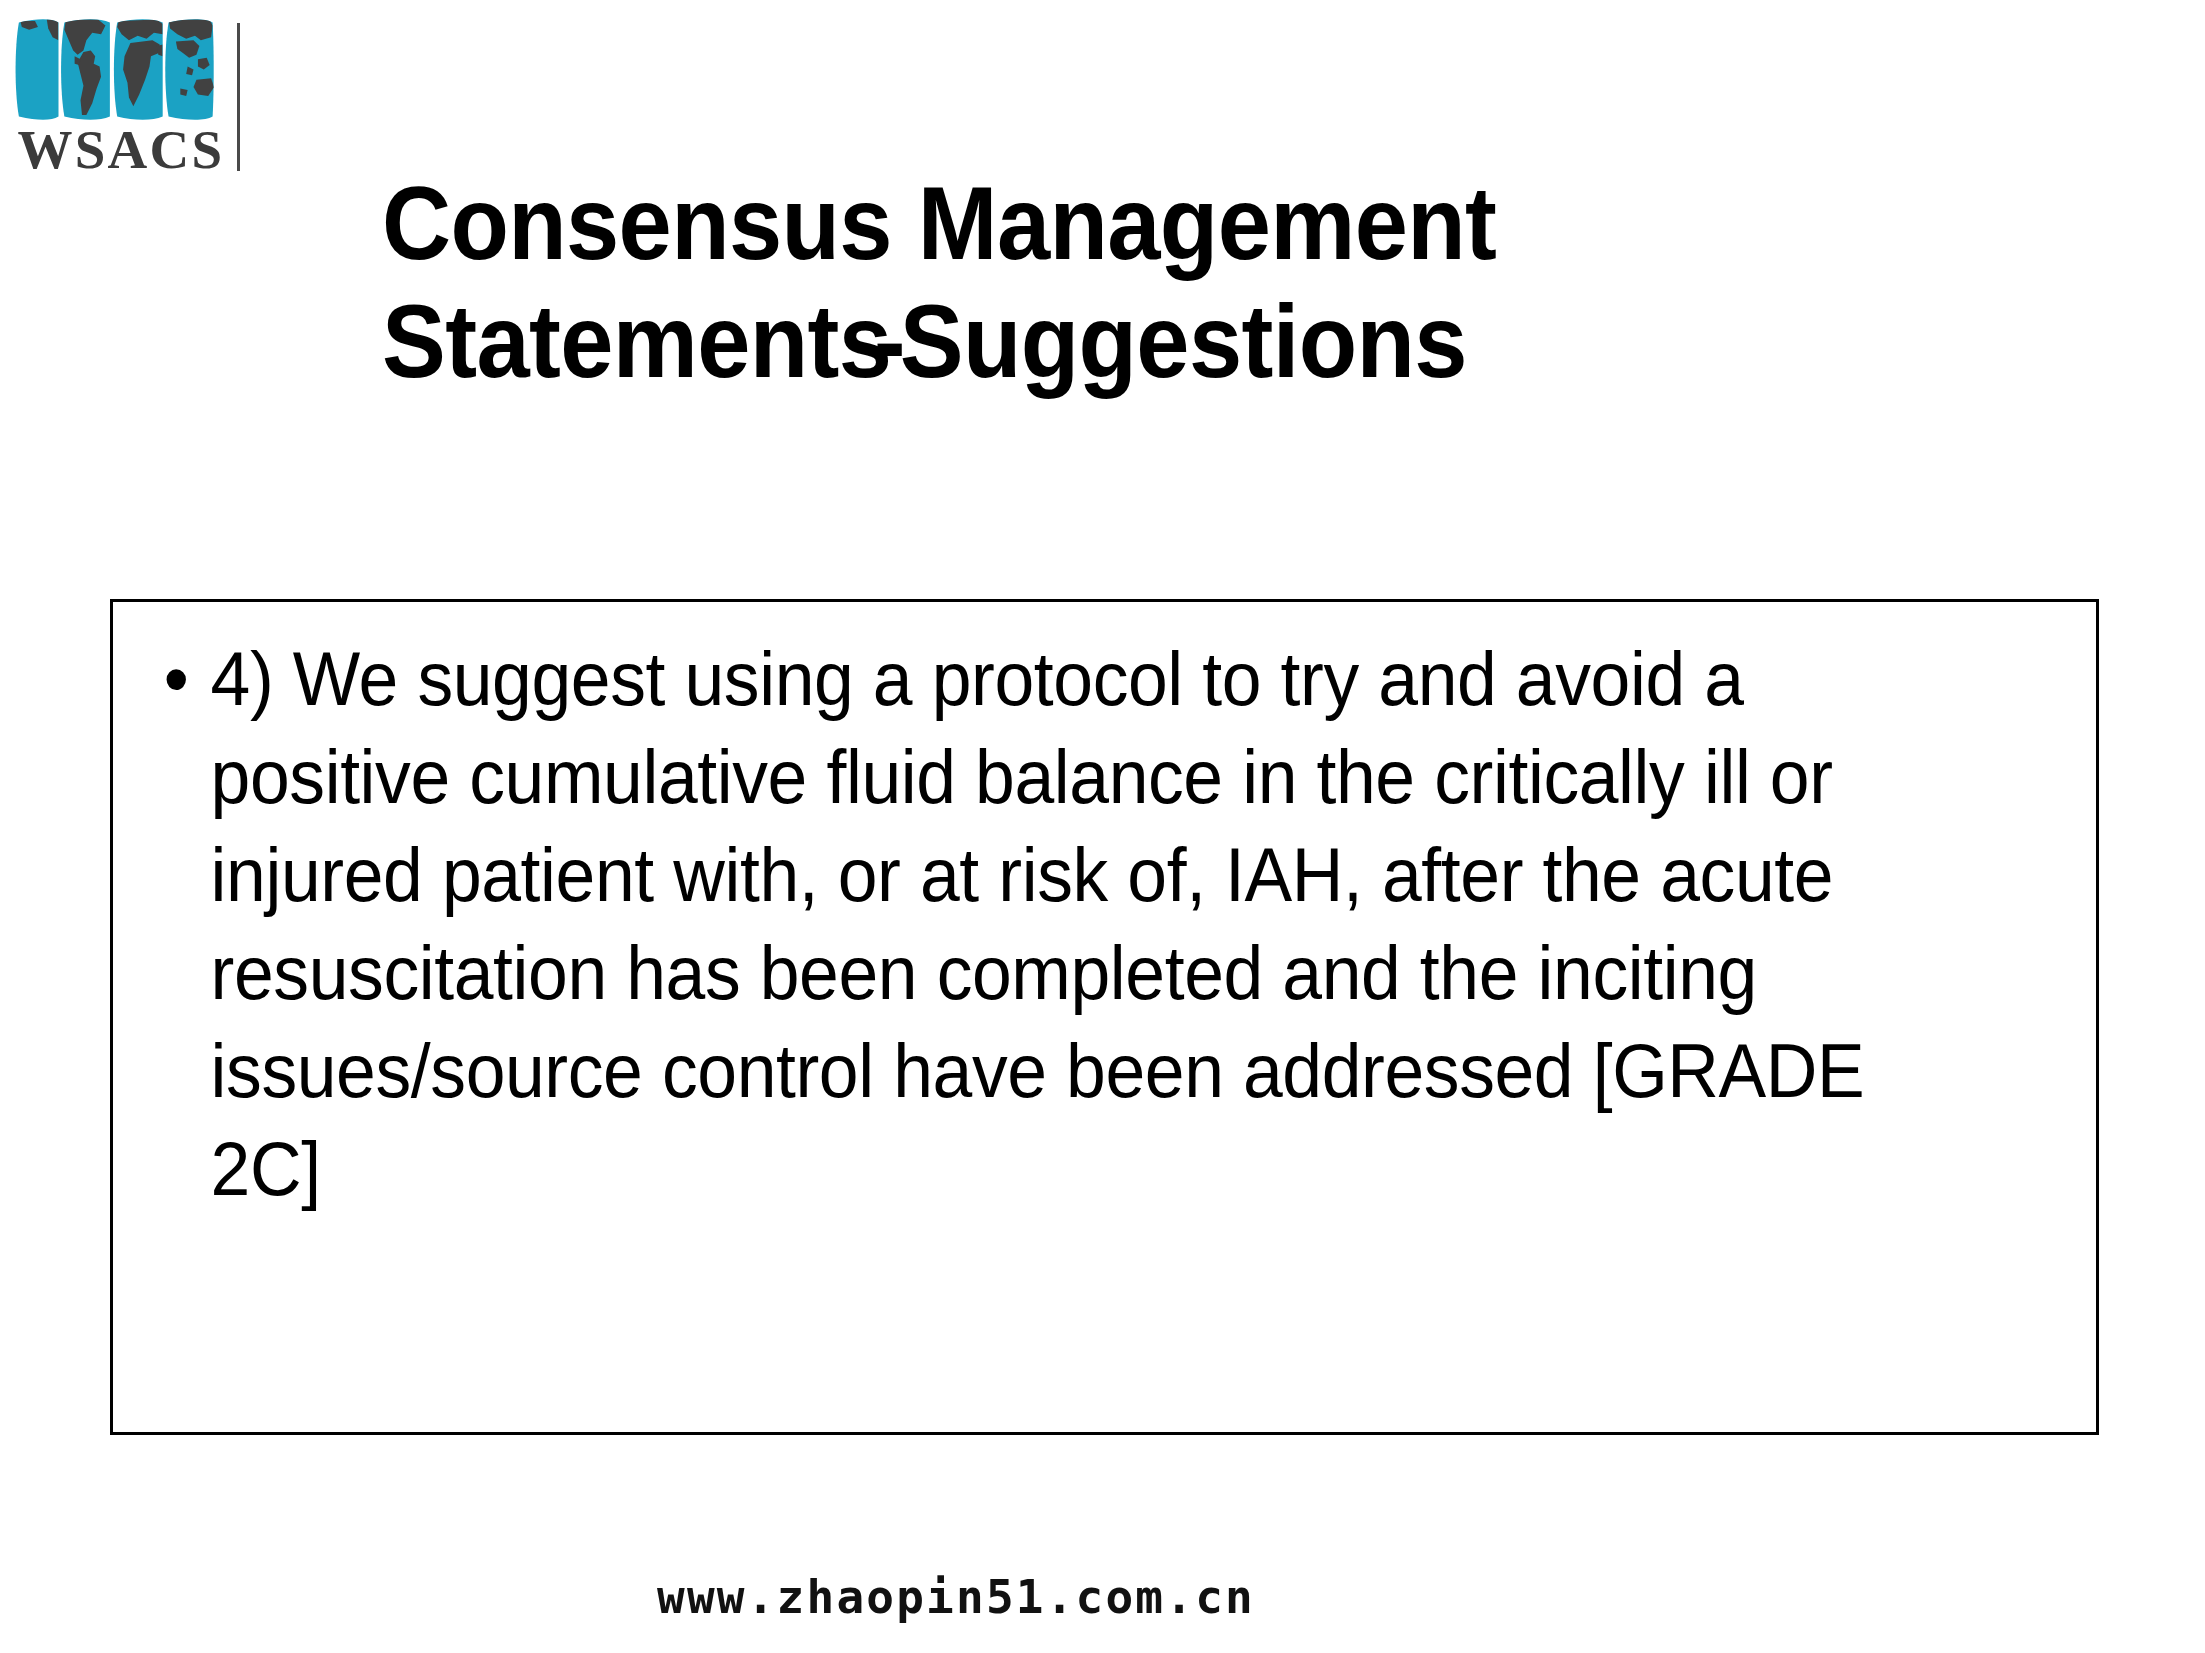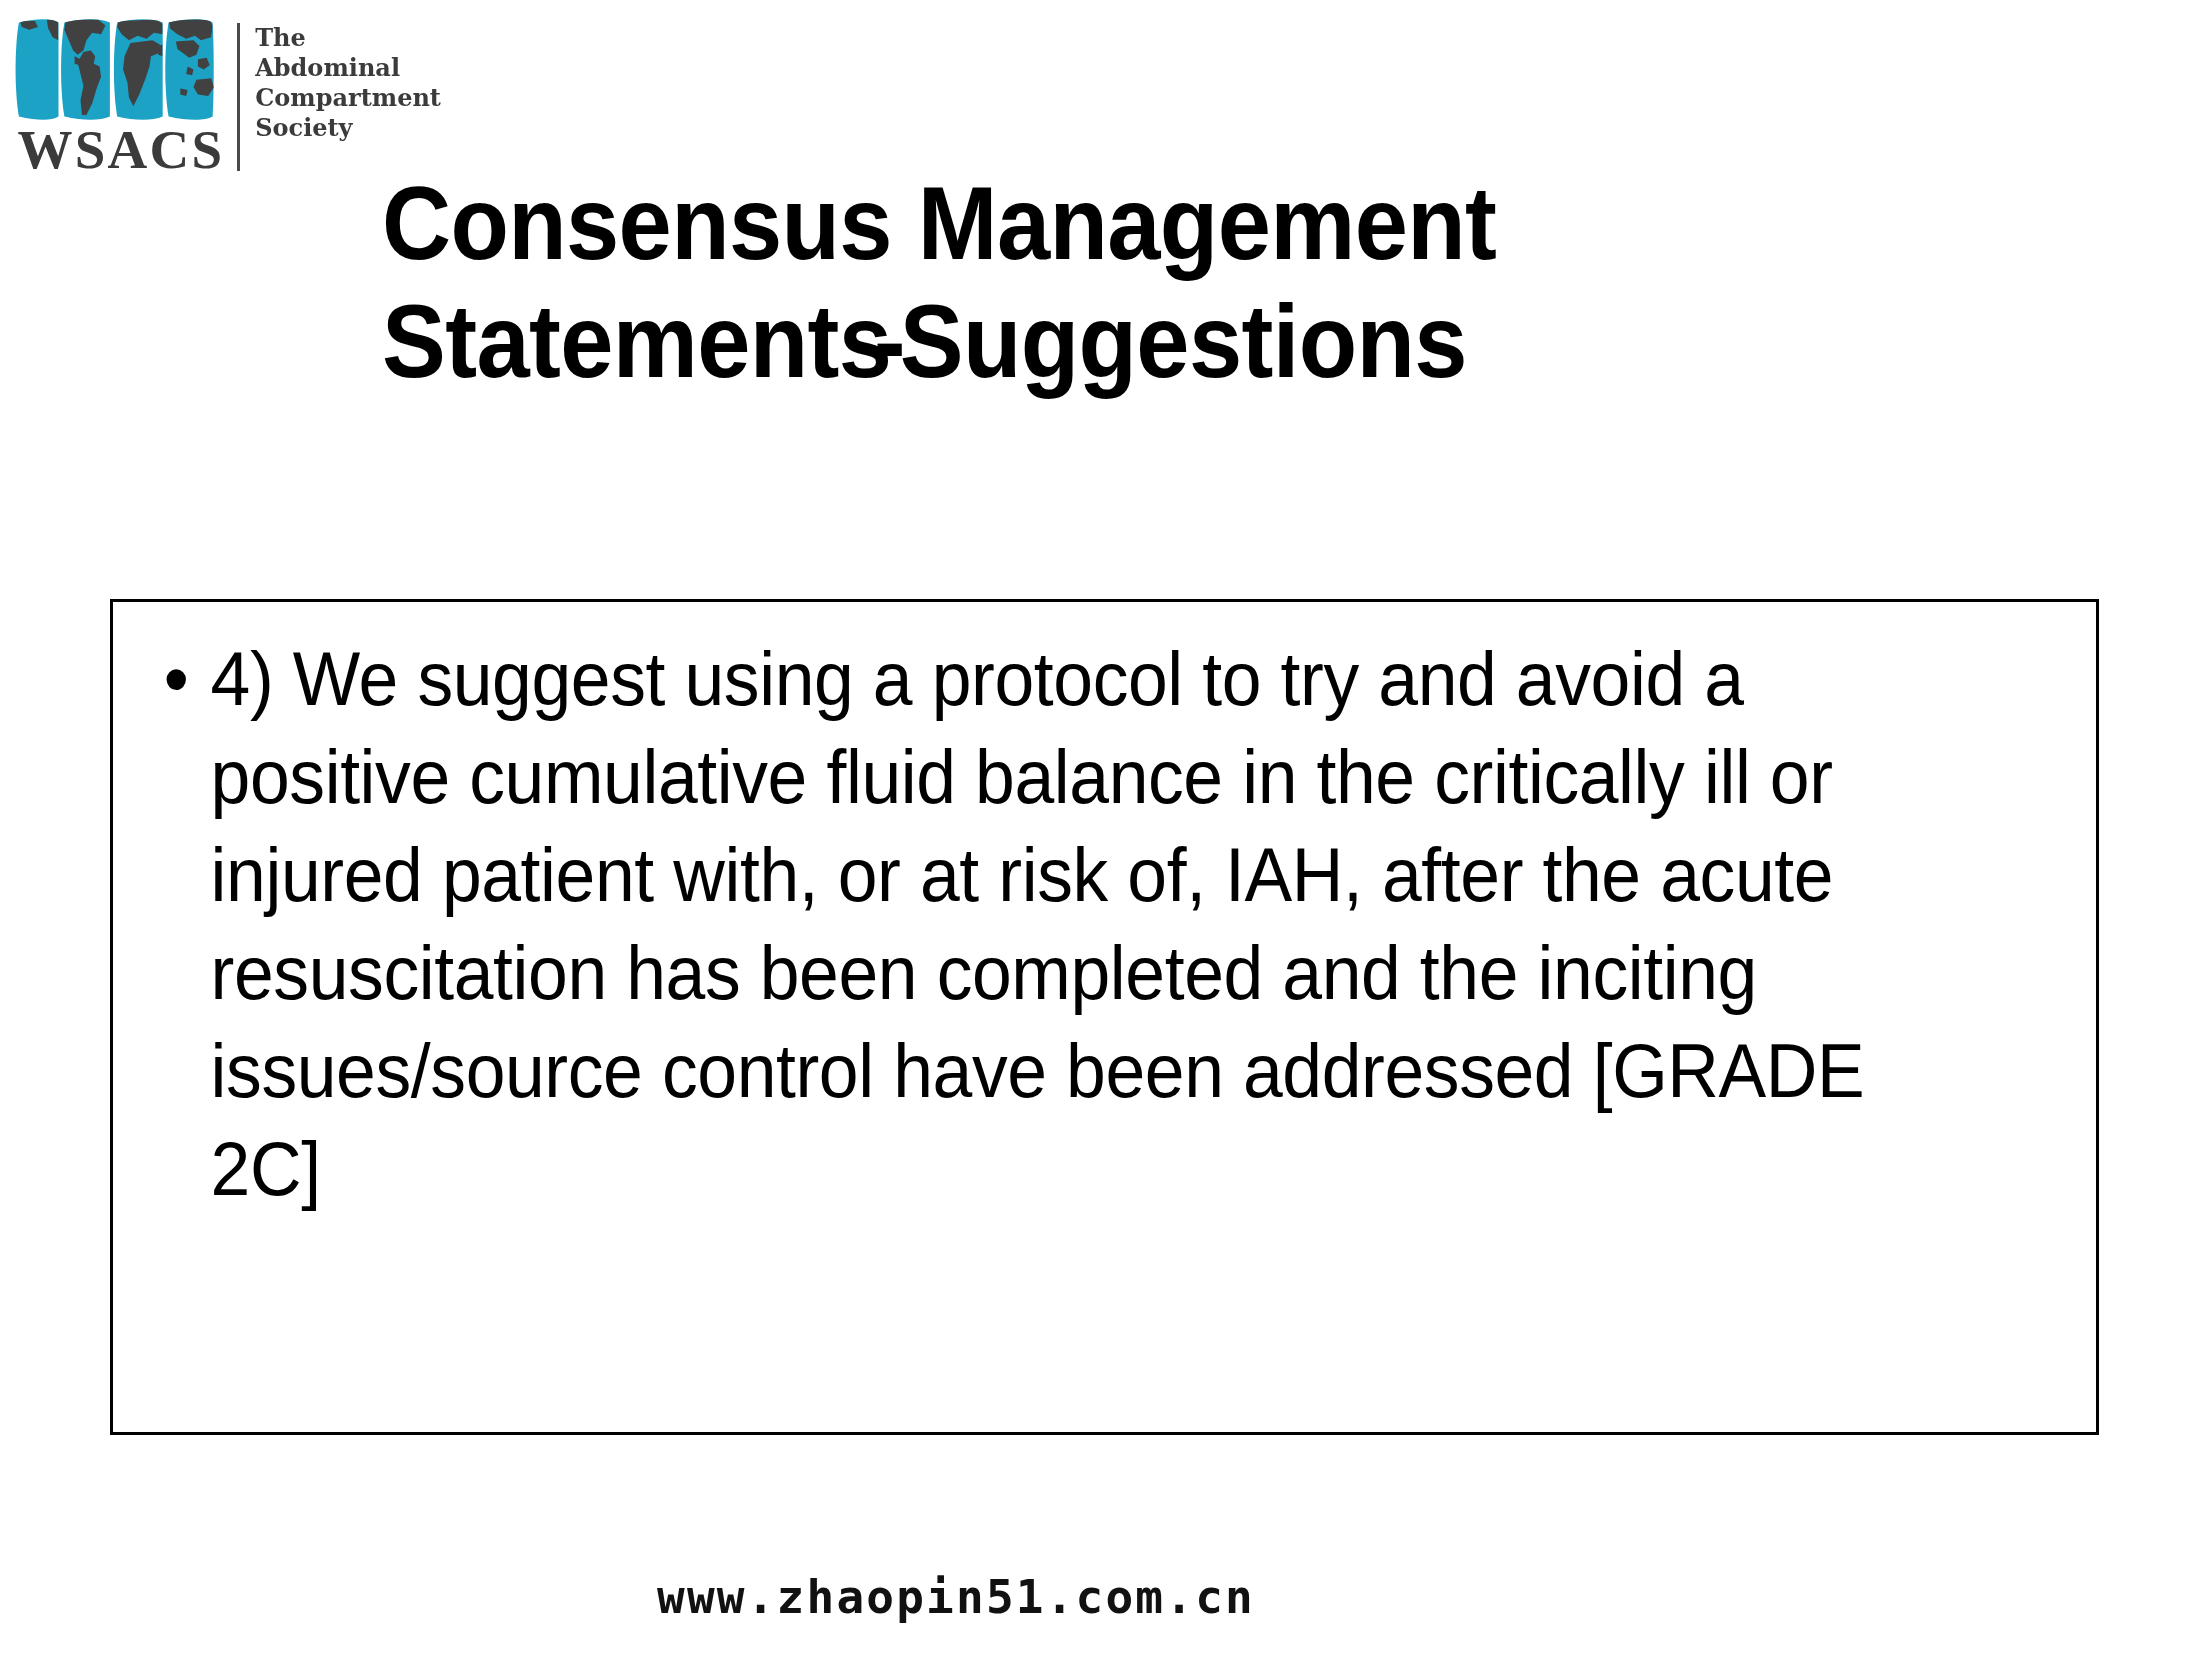--- a/index.html
+++ b/index.html
@@ -208,26 +208,20 @@
           <path d="M228,96 L238,98 L236,106 L228,104 Z"></path>
         </g>
       </g>
     </svg>
   </div>
 
   <div class="logo-wordmark">WSACS</div>
 
   <div class="logo-divider"></div>
 
-  <div class="logo-society">
-    <div>The</div>
-    <div>Abdominal</div>
-    <div>Compartment</div>
-    <div>Society</div>
-  </div>
 </div>
 
 <h1 class="slide-title">
   <span class="tline">Consensus Management</span>
   <span class="tline"><span>Statements</span><span class="dash-overlap">-</span><span> Suggestions</span></span>
 </h1>
 
 <div class="body-box">
   <ul class="body-list">
     <li class="body-item">

